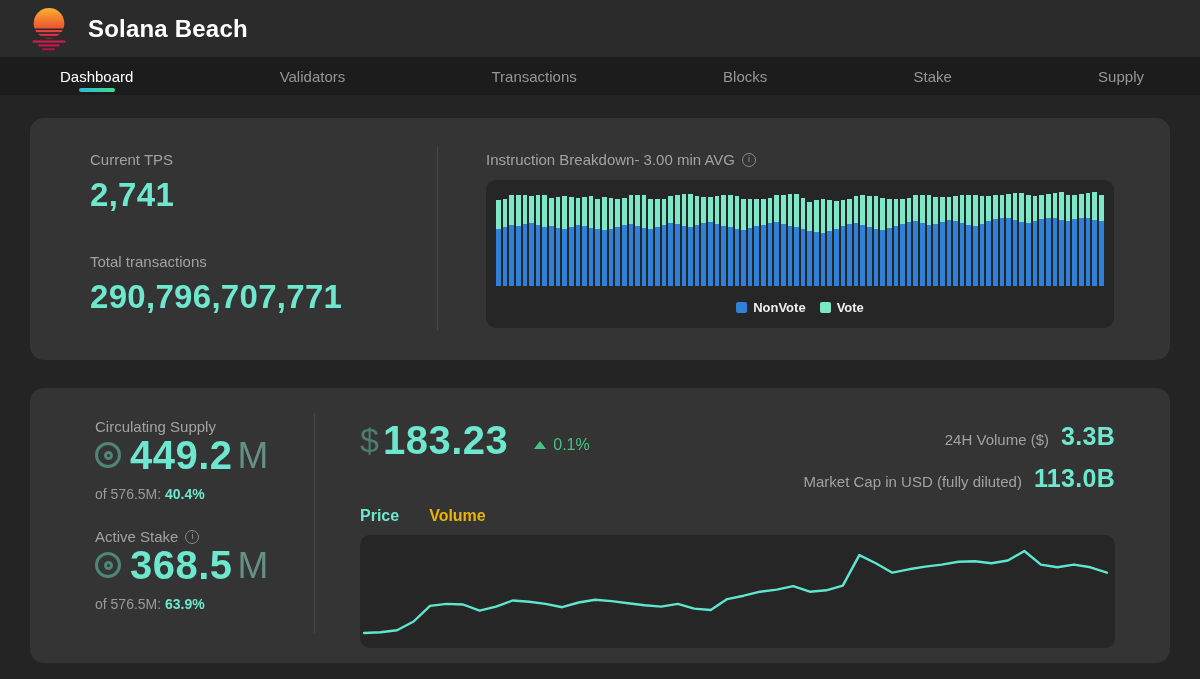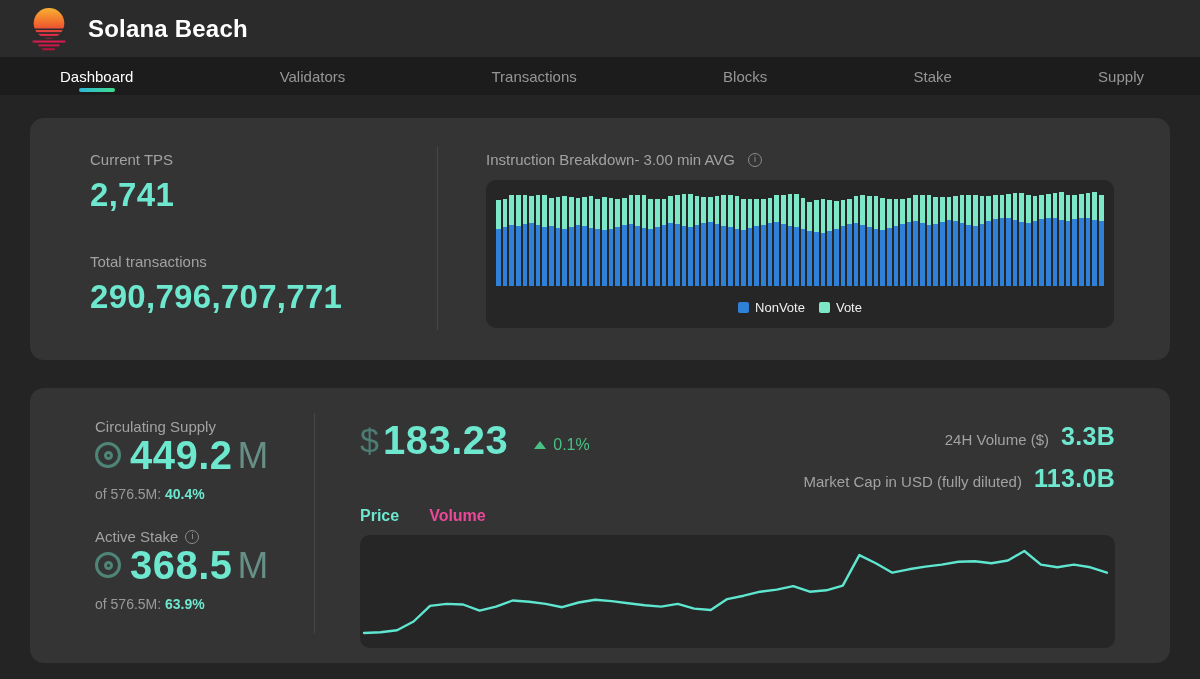--- a/index.html
+++ b/index.html
@@ -93,25 +93,26 @@
   .tps-col { width: 347px; }
   .tps-block + .tps-block { margin-top: 40px; }
 
   
   .breakdown-col { flex: 1; padding: 0 56px 0 48px; }
   .panel-title {
     font-size: 15px;
     color: #a2a2a2;
     display: flex;
     align-items: center;
-    gap: 13px;
+    gap: 7px;
   }
   .chart-panel {
     background: #262626;
     border-radius: 10px;
+    font-weight: bold;
   }
   .bars-panel {
     margin-top: 12px;
     height: 148px;
     padding: 12px 10px 0 10px;
     display: flex;
     flex-direction: column;
   }
   .bars-area {
     height: 94px;
@@ -251,21 +252,21 @@
   }
 
   .chart-tabs {
     display: flex;
     gap: 30px;
     margin-top: 14px;
   }
   .chart-tab {
     font-size: 16px;
     font-weight: bold;
-    color: #ec4899;
+    color: #eab308;
     cursor: pointer;
   }
   .chart-tab.active { color: #6ee7cf; }
 
   .line-panel {
     margin-top: 10px;
     height: 113px;
     overflow: hidden;
   }
   .line-panel svg { display: block; width: 100%; height: 100%; }

